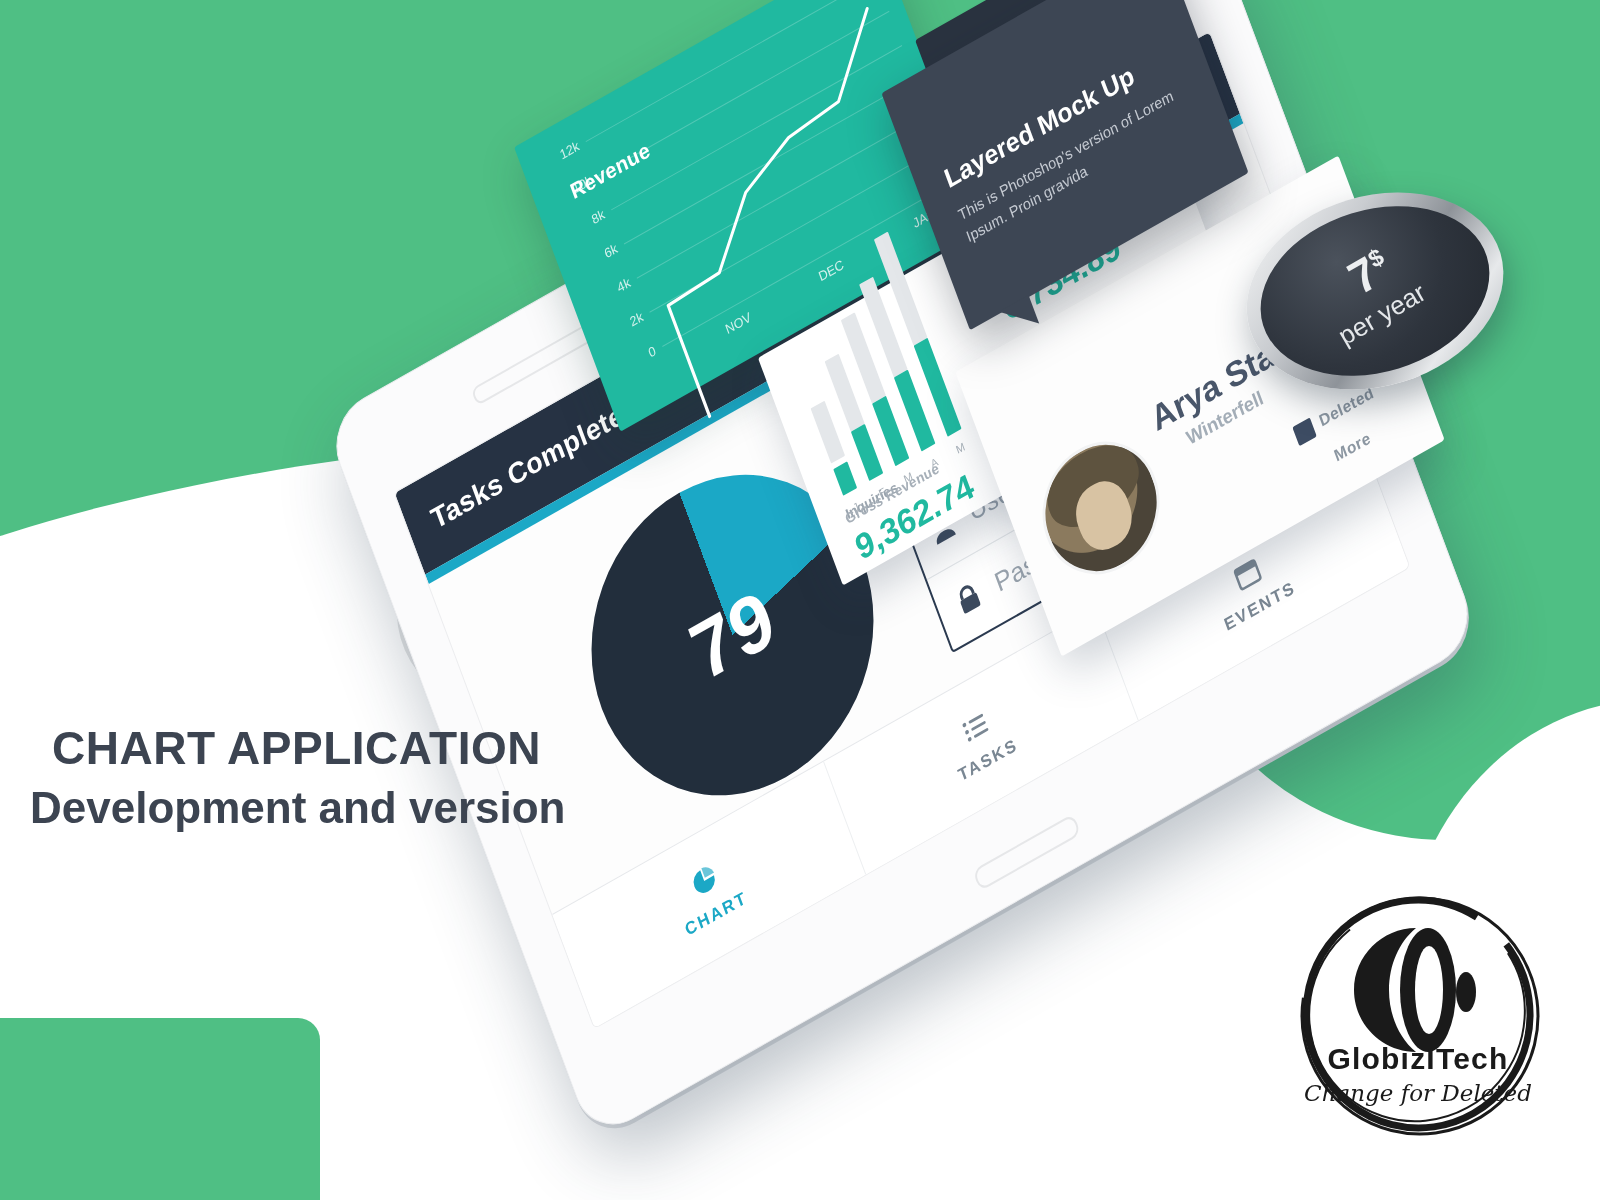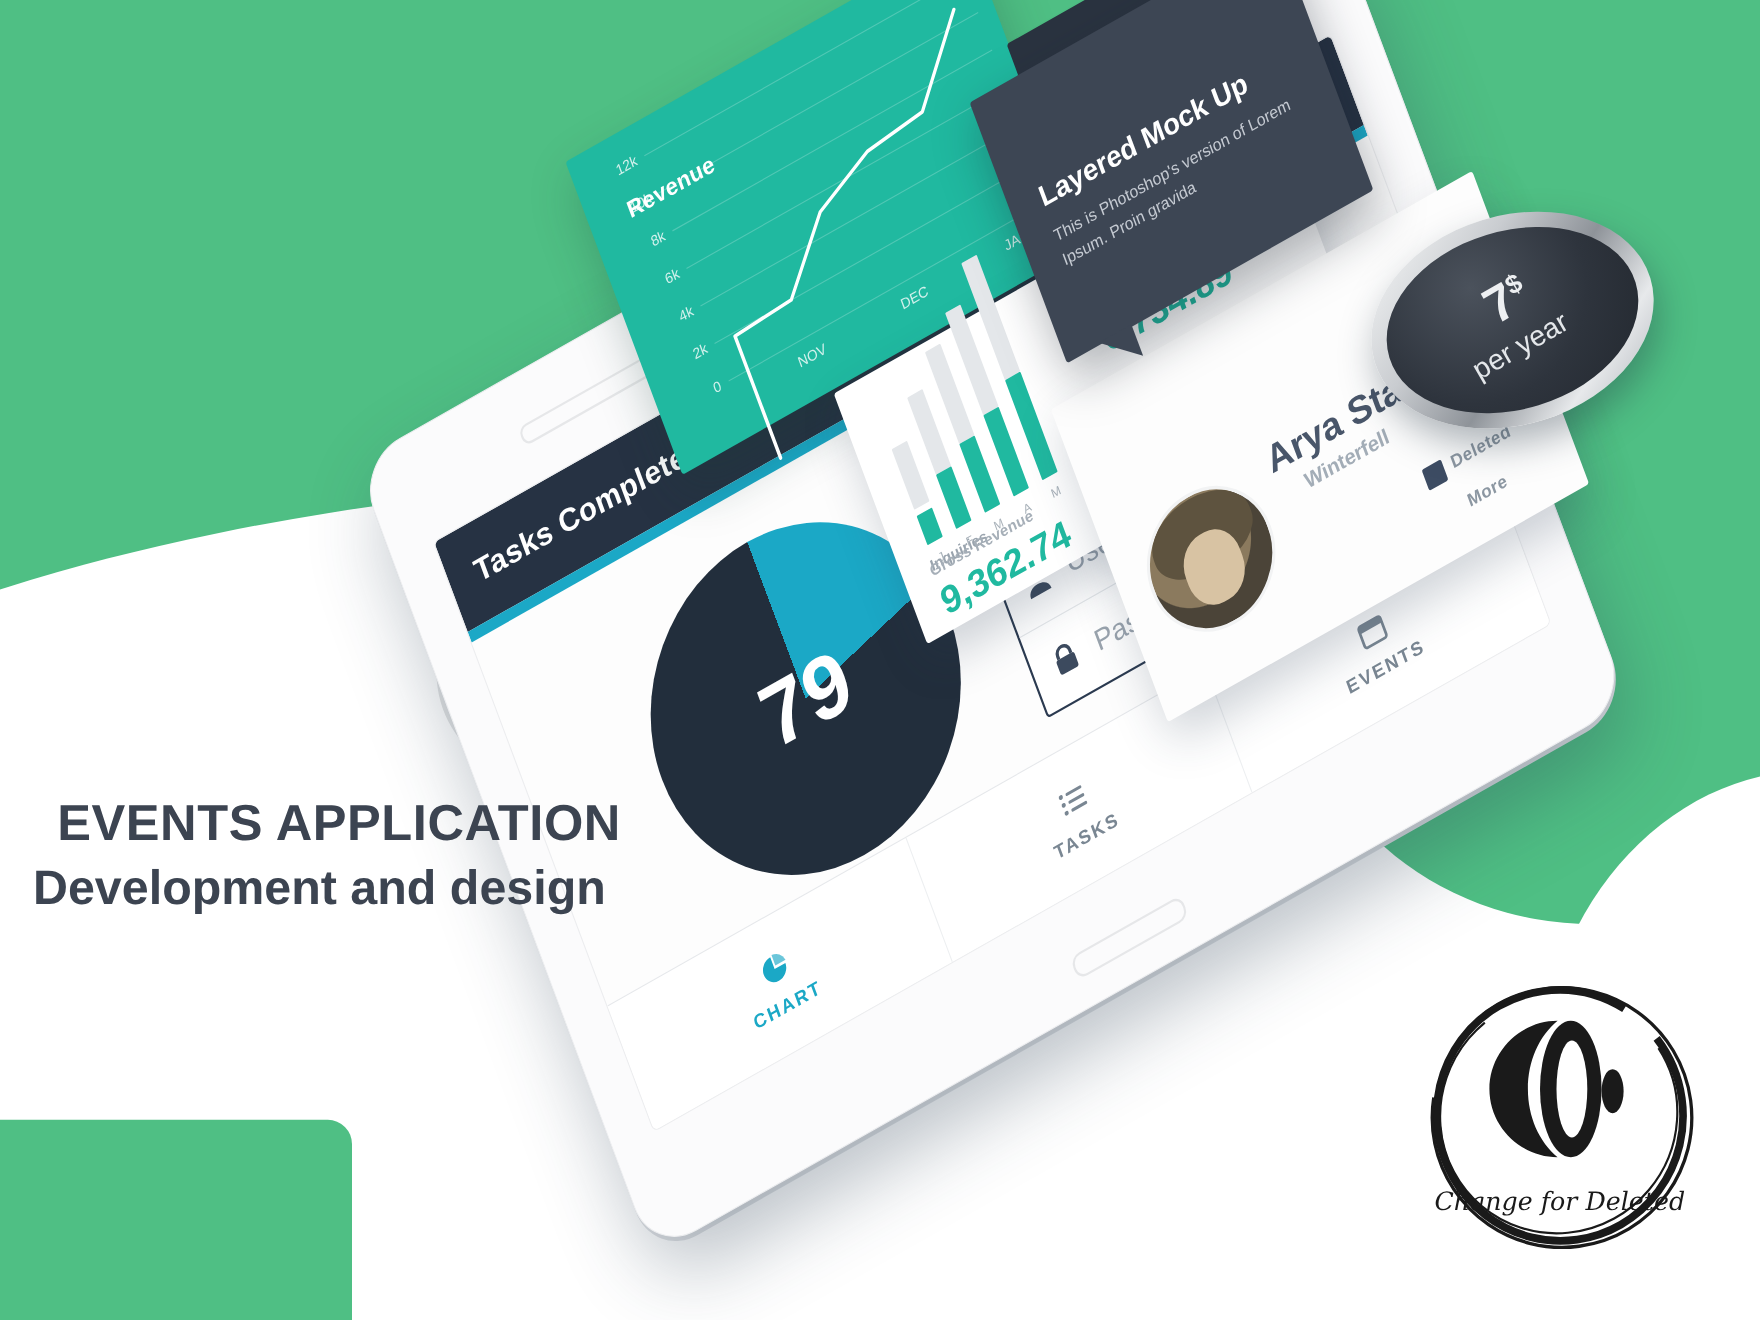--- a/index.html
+++ b/index.html
@@ -459,21 +459,22 @@
 
       <ellipse cx="130" cy="122" rx="112" ry="114" fill="none" stroke="#1A1A1A" stroke-width="7" stroke-dasharray="640 40" stroke-dashoffset="30" transform="rotate(-8 130 122)"></ellipse>
       <ellipse cx="132" cy="124" rx="118" ry="118" fill="none" stroke="#1A1A1A" stroke-width="3" stroke-dasharray="560 90" stroke-dashoffset="200" transform="rotate(14 132 124)"></ellipse>
       <ellipse cx="129" cy="121" rx="107" ry="109" fill="none" stroke="#1A1A1A" stroke-width="2" stroke-dasharray="430 180" stroke-dashoffset="70" transform="rotate(40 129 121)"></ellipse>
 
       <path d="M128 36c-34 0-62 28-62 62s28 62 62 62c-17-14-27-37-27-62s10-48 27-62z" fill="#1A1A1A"></path>
       <ellipse cx="140" cy="98" rx="28" ry="62" fill="#1A1A1A"></ellipse>
       <ellipse cx="141" cy="98" rx="14" ry="44" fill="#FFFFFF"></ellipse>
       <ellipse cx="178" cy="100" rx="10" ry="20" fill="#1A1A1A"></ellipse>
     </svg>
+    <div class="logo-name">GlobizITech</div>
     <div class="logo-tag">Change for Deleted</div>
   </div>
 
   <div class="headline">
-    <div class="l1">EVENTS APPLICATION</div>
-    <div class="l2">Development and design</div>
+    <div class="l1">CHART APPLICATION</div>
+    <div class="l2">Development and version</div>
   </div>
 
 </div>
 
 </body></html>

